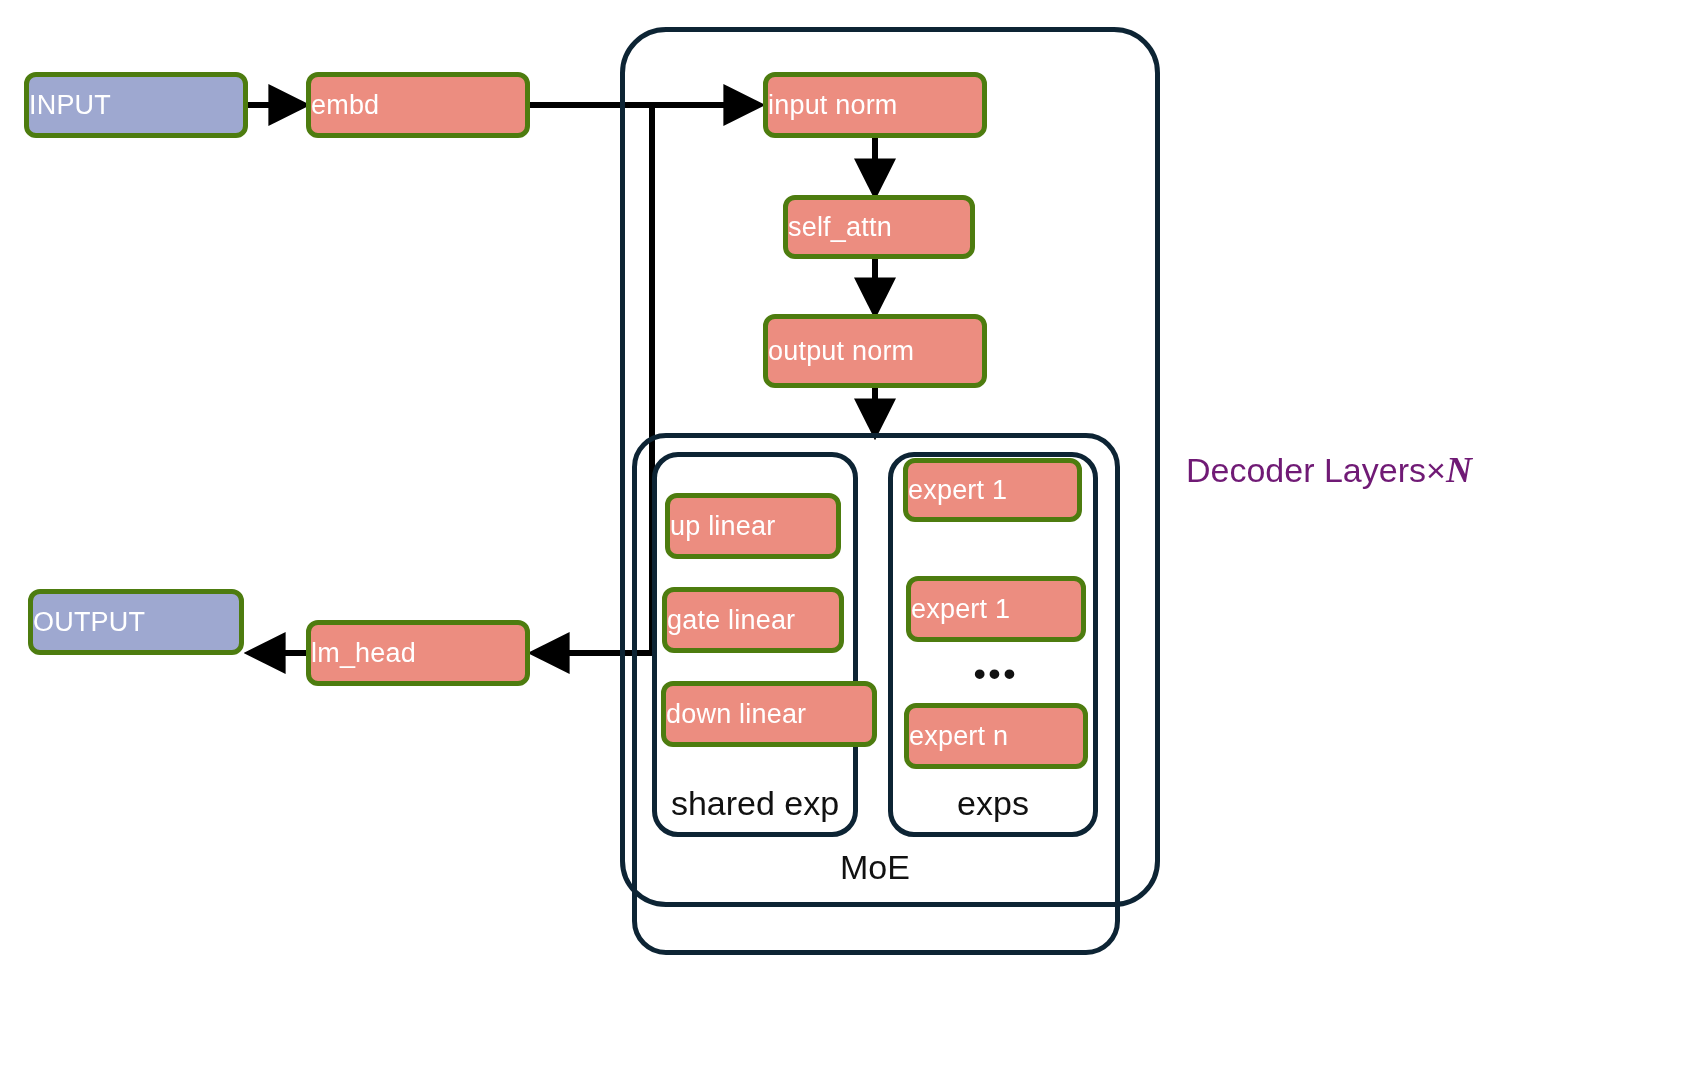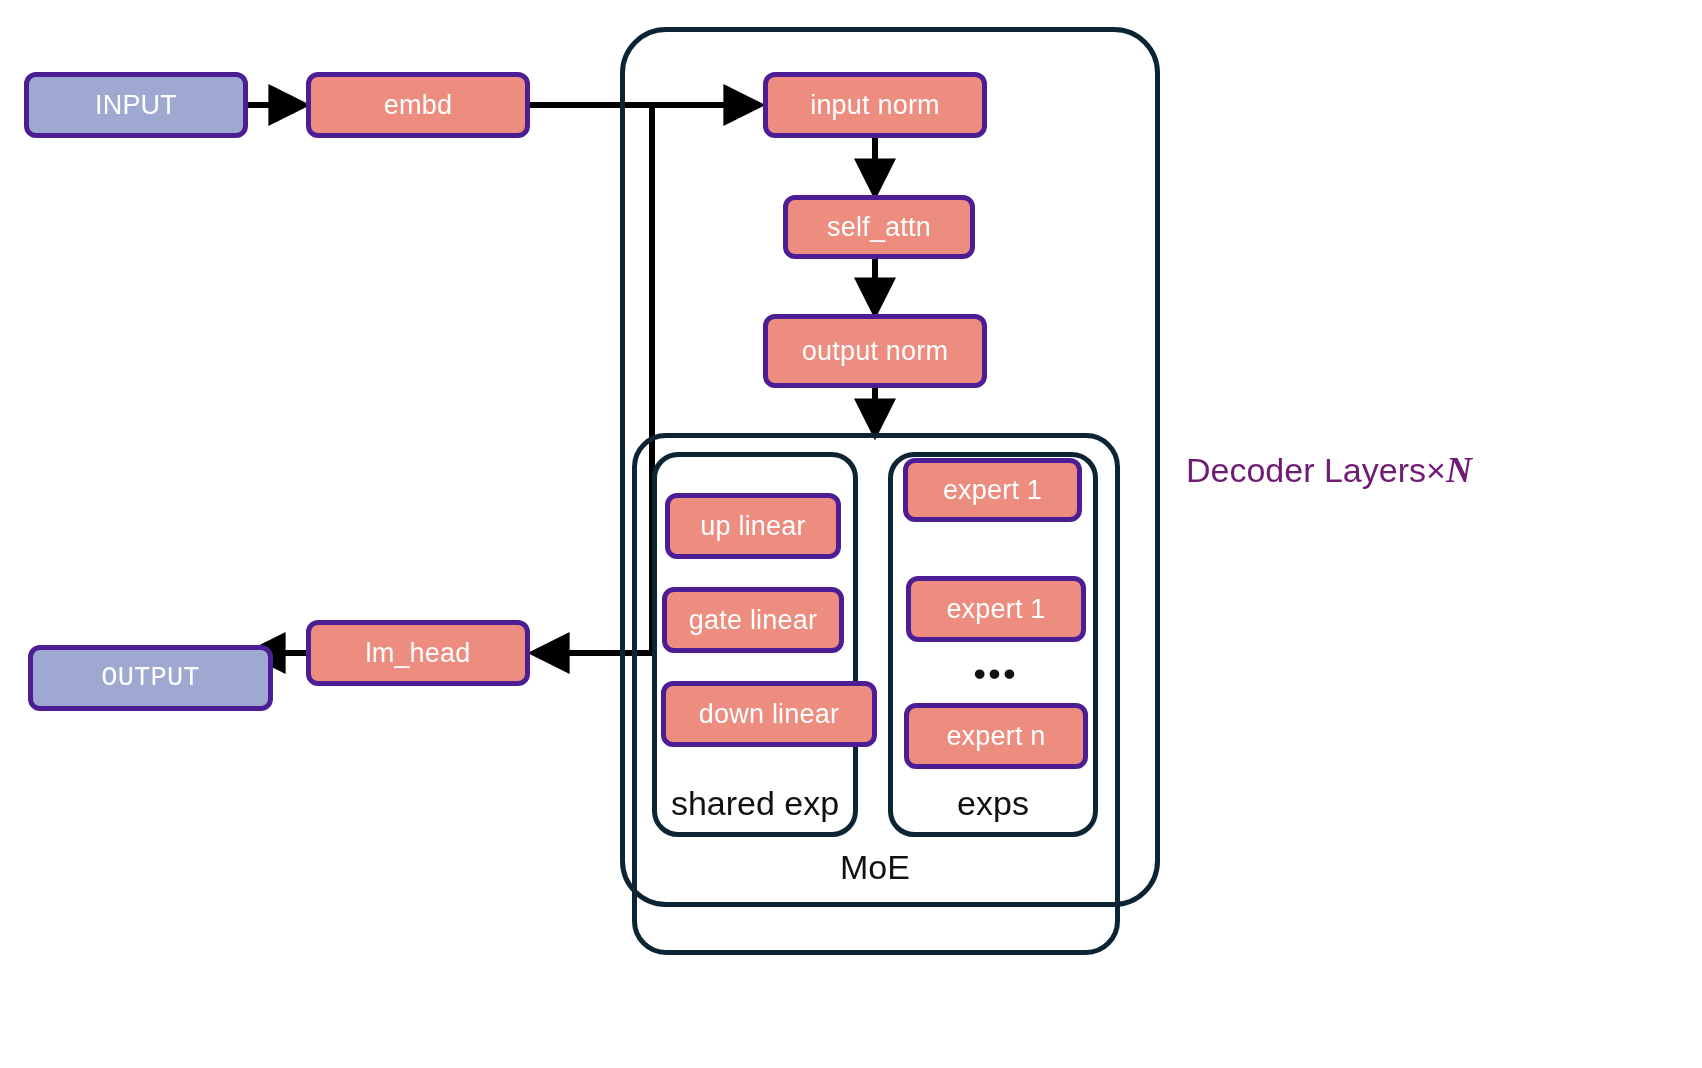--- a/index.html
+++ b/index.html
@@ -3,23 +3,23 @@
 <meta charset="utf-8">
 <style>
   html,body{margin:0;padding:0;background:#ffffff;}
   body{width:1702px;height:1068px;overflow:hidden;font-family:"Liberation Sans",sans-serif;}
   #stage{position:relative;width:1702px;height:1068px;background:#fff;}
 
   
   .node{
     position:absolute;
     box-sizing:border-box;
-    border:5px solid #4c1d95;
+    border:5px solid #4d7c0f;
     border-radius:12px;
-    display:flex;align-items:center;justify-content:center;
+    display:flex;align-items:center;justify-content:flex-start;
     color:#ffffff;
     font-size:27px;
     letter-spacing:.2px;
     line-height:1;
     white-space:nowrap;
   }
   .node.salmon{background:#ec8d80;}
   .node.periwinkle{background:#9ea8d0;}
 
   
@@ -103,21 +103,21 @@
   <div class="group outer" style="left:620px;top:27px;width:540px;height:880px;"></div>
 
   <div class="node periwinkle" style="left:24px;top:72px;width:224px;height:66px;">
     <span>INPUT</span>
   </div>
 
   <div class="node salmon" style="left:306px;top:72px;width:224px;height:66px;">
     <span>embd</span>
   </div>
 
-  <div class="node periwinkle" style="left:28px;top:645px;width:245px;height:66px;font-family:Liberation Mono, monospace;">
+  <div class="node periwinkle" style="left:28px;top:589px;width:216px;height:66px;">
     <span>OUTPUT</span>
   </div>
 
   <div class="node salmon" style="left:306px;top:620px;width:224px;height:66px;">
     <span>lm_head</span>
   </div>
 
   <div class="node salmon" style="left:763px;top:72px;width:224px;height:66px;">
     <span>input norm</span>
   </div>

